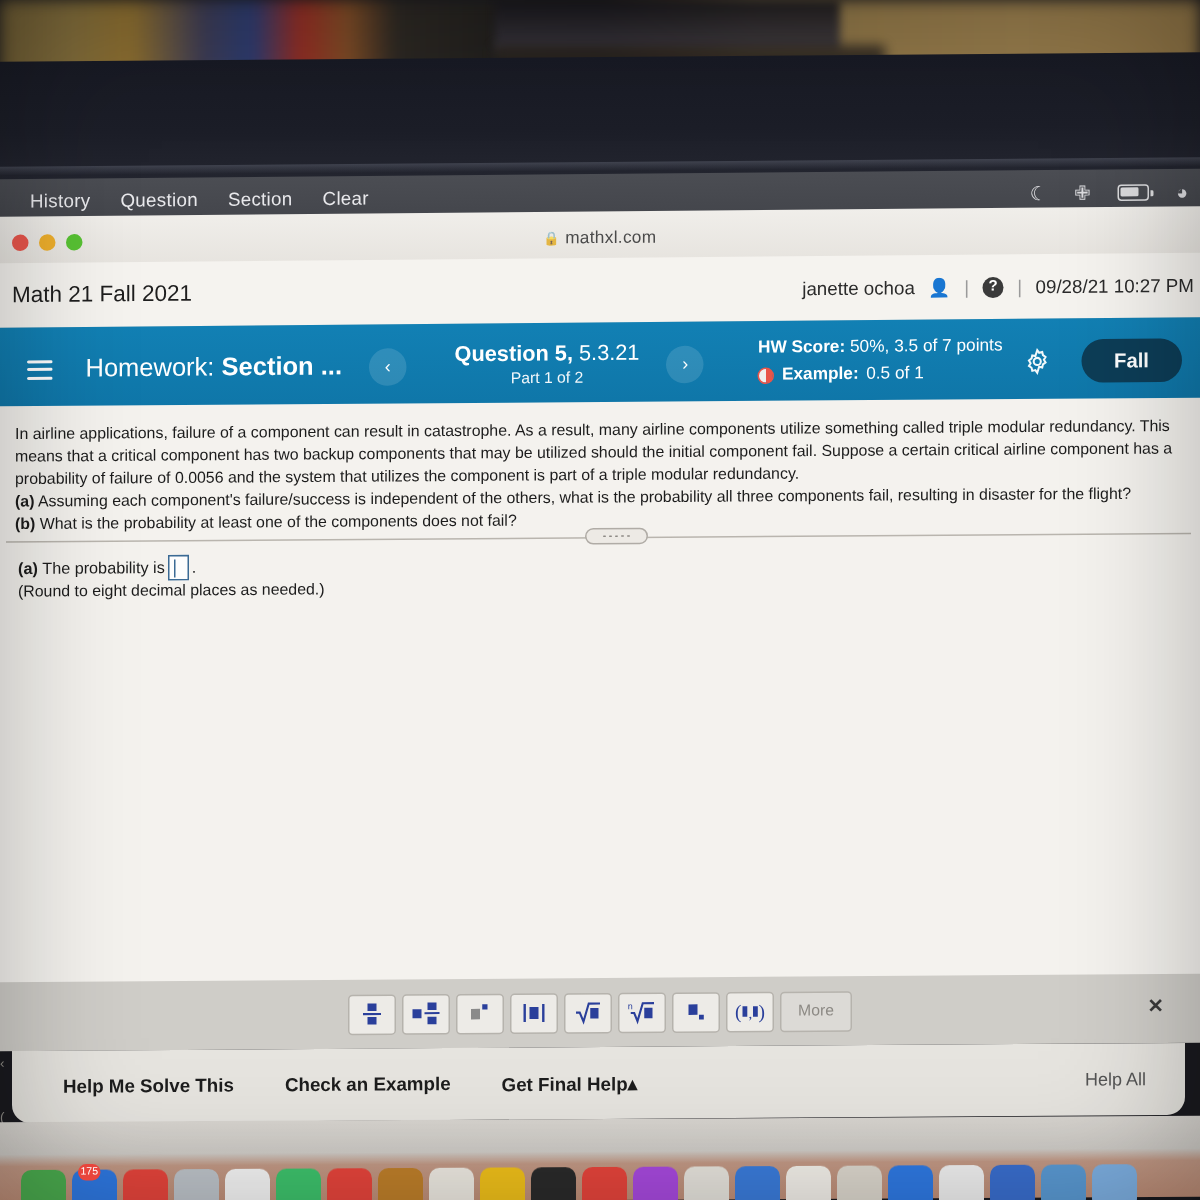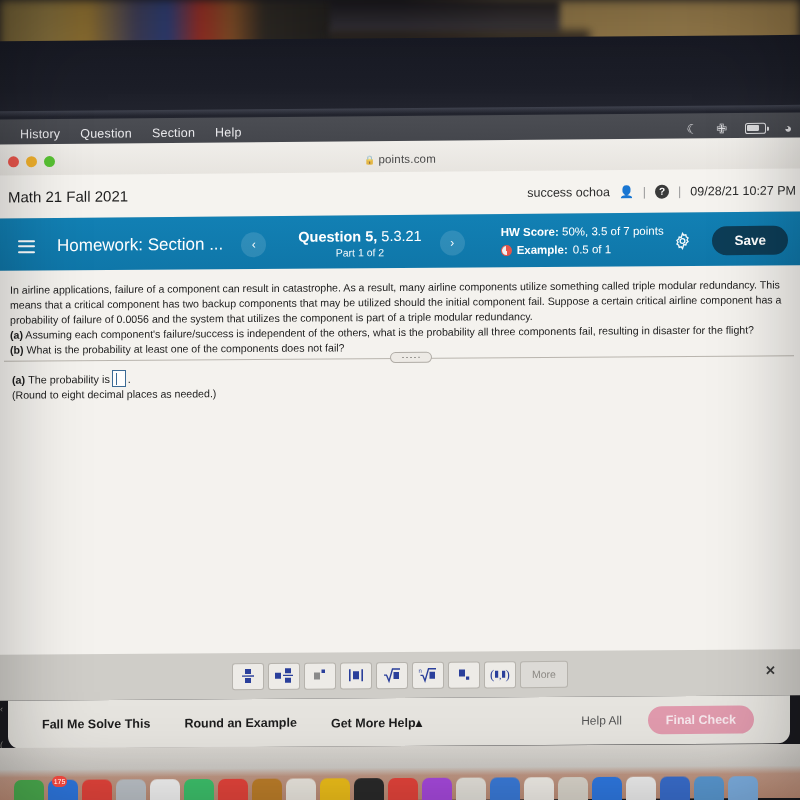--- a/index.html
+++ b/index.html
@@ -114,21 +114,21 @@
   
   .appbar {
     position: absolute; left: 0; top: 215px; width: 800px; height: 56px;
     background: linear-gradient(180deg,#1280b4,#0f76a8);
     transform: skewY(-0.5deg);
     display: flex; align-items: center; color: #fff;
   }
   .hamb { margin-left: 18px; display: flex; flex-direction: column; gap: 3.5px; cursor: pointer; }
   .hamb i { width: 17px; height: 2px; background: #fff; display: block; border-radius: 1px; }
   .hw-title { margin-left: 22px; font-size: 17px; }
-  .hw-title b { font-weight: normal; margin-top: 20px; }
+  .hw-title b { font-weight: bold; margin-top: 20px; }
   .navbtn {
     width: 25px; height: 25px; border-radius: 50%;
     background: rgba(255,255,255,.13);
     display: flex; align-items: center; justify-content: center;
     font-size: 12px; margin-left: 18px; cursor: pointer;
   }
   .qblock { margin-left: 32px; text-align: center; line-height: 1.3; }
   .qblock .q1 { font-size: 14.5px; }
   .q1 b { font-weight: bold; }
   .qblock .q2 { font-size: 10.5px; opacity: .95; }
@@ -285,48 +285,48 @@
   <div class="room-tv"></div>
   <div class="room-shelf"></div>
 
   <div class="bezel-top"></div>
   <div class="bezel-glow"></div>
 
   <div class="menubar">
     <span class="mi">History</span>
     <span class="mi">Question</span>
     <span class="mi">Section</span>
-    <span class="mi">Help</span>
+    <span class="mi">Clear</span>
     <span class="spacer"></span>
     <span class="status">
       <span>☾</span>
       <span>✙</span>
       <span class="batt">
           <i></i>
         </span>
       <span>◕</span>
     </span>
   </div>
 
   <div class="browser-chrome">
     <span class="lights">
       <span class="l-red"></span>
       <span class="l-yel"></span>
       <span class="l-grn"></span>
     </span>
     <span class="urlbar">
-      <span class="lock-ico">🔒</span><span>points.com</span>
+      <span class="lock-ico">🔒</span><span>mathxl.com</span>
     </span>
   </div>
 
   <div class="course-row">
     <span class="course-title">Math 21 Fall 2021</span>
     <span class="course-spacer"></span>
     <span class="acct">
-      <span>success ochoa</span>
+      <span>janette ochoa</span>
       <span class="person-ico">👤</span>
       <span class="sep">|</span>
       <span class="help-ico">?</span>
       <span class="sep">|</span>
       <span>09/28/21 10:27 PM</span>
     </span>
   </div>
 
   <div class="appbar">
     <span class="hamb">
@@ -358,21 +358,21 @@
         <span>0.5 of 1</span>
       </div>
     </span>
     <span class="ab-spacer"></span>
     <span class="gear">
       <svg viewBox="0 0 24 24" width="19" height="19" fill="none" stroke="#ffffff" stroke-width="1.7">
         <circle cx="12" cy="12" r="3"></circle>
         <path d="M12 2.5l1.6 2.2 2.6-.6.6 2.6 2.2 1.6-1.4 2.3 1.4 2.3-2.2 1.6-.6 2.6-2.6-.6L12 21.5l-1.6-2.2-2.6.6-.6-2.6-2.2-1.6 1.4-2.3-1.4-2.3 2.2-1.6.6-2.6 2.6.6z"></path>
       </svg>
     </span>
-    <button class="savebtn">Save</button>
+    <button class="savebtn">Fall</button>
   </div>
 
   <div class="content">
     <div class="qtext">
       <p>In airline applications, failure of a component can result in catastrophe. As a result, many airline components utilize something called triple modular redundancy. This means that a critical component has two backup components that may be utilized should the initial component fail. Suppose a certain critical airline component has a probability of failure of 0.0056 and the system that utilizes the component is part of a triple modular redundancy.</p>
       <p>
         <span class="lbl">(a)</span>
         <span>Assuming each component's failure/success is independent of the others, what is the probability all three components fail, resulting in disaster for the flight?</span>
       </p>
       <p>
@@ -460,28 +460,27 @@
           <text x="10" y="13.5" font-size="10" fill="#2a3f9b" font-family="Liberation Serif">,</text>
           <rect x="13" y="5.5" width="3.2" height="7" fill="#2a3f9b"></rect>
           <text x="16.6" y="13.5" font-size="13" fill="#2a3f9b" font-family="Liberation Serif">)</text>
         </svg>
     </span>
     <span class="pbtn-more">More</span>
   </div>
   <span class="closex">✕</span>
 
   <div class="actionbar">
-    <span class="linkbtn">Fall Me Solve This</span>
-    <span class="linkbtn">Round an Example</span>
+    <span class="linkbtn">Help Me Solve This</span>
+    <span class="linkbtn">Check an Example</span>
     <span class="linkbtn">
-      <span>Get More Help</span><span>▴</span>
+      <span>Get Final Help</span><span>▴</span>
     </span>
     <span class="ab-gap"></span>
     <span class="clearall">Help All</span>
-    <button class="finalcheck">Final Check</button>
   </div>
 
   <div class="dock-bg"></div>
   <div class="dock" id="dock">
       <i style="background: rgb(76, 175, 80);"></i>
       <i style="background: rgb(47, 122, 229);"></i>
       <i style="background: rgb(232, 69, 60);"></i>
       <i style="background: rgb(191, 197, 203);"></i>
       <i style="background: rgb(247, 247, 247);"></i>
       <i style="background: rgb(62, 196, 109);"></i>

